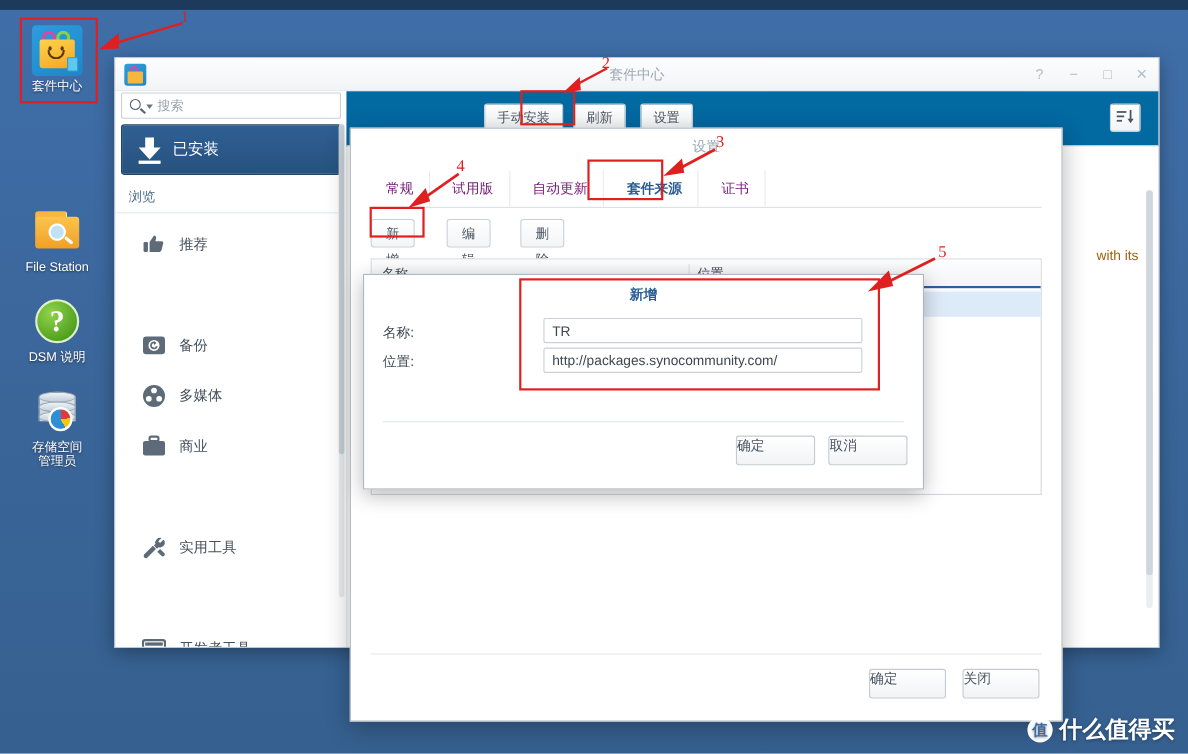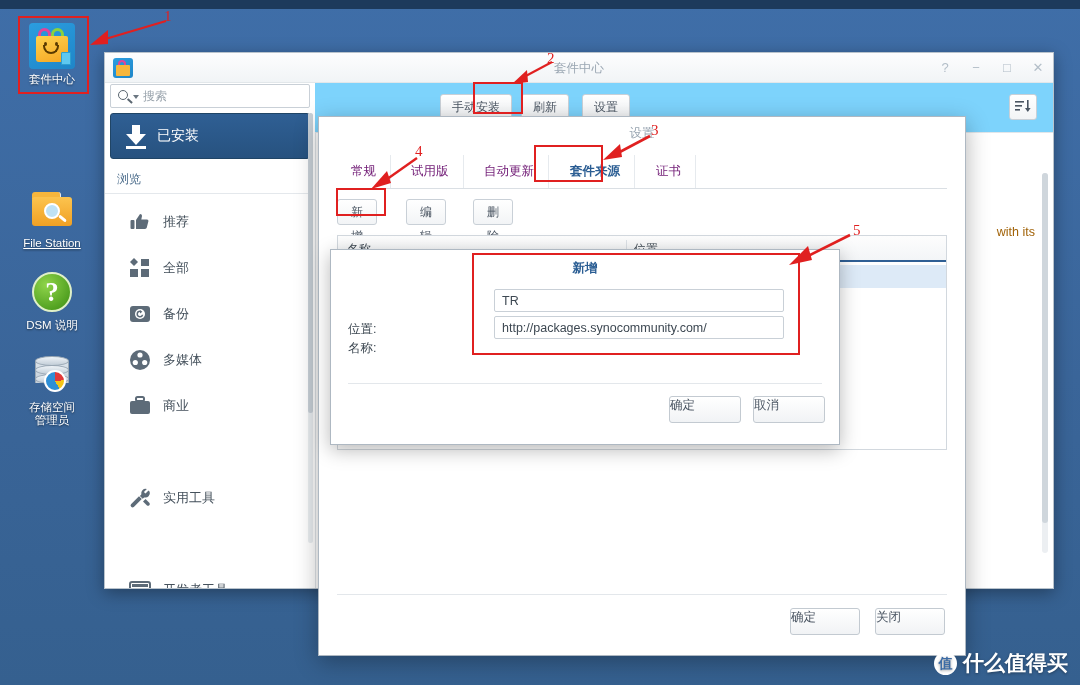--- a/index.html
+++ b/index.html
@@ -144,21 +144,21 @@
   }
   #win-controls {
     position:absolute; right:8px; top:0; line-height:30px;
     display:flex; gap:17px; color:#b3bec8; font-size:13px;
   }
   #win-controls span { cursor:pointer; width:14px; text-align:center; }
 
   
   #pkg-toolbar {
     position:absolute; left:210px; top:30px; right:0; height:50px;
-    background:#7dd3fc; border-bottom:1px solid #e1e6ea;
+    background:#0369a1; border-bottom:1px solid #e1e6ea;
   }
   .tb-btn {
     position:absolute; top:11px; height:26px; padding:0 11px;
     border:1px solid #c9d0d7; border-radius:3px;
     background: linear-gradient(180deg,#ffffff 0%, #f2f4f6 100%);
     font-size:12px; color:#4a5562; line-height:24px; cursor:pointer;
   }
   #btn-manual { left: 125px; }
   #btn-refresh { left: 206px; }
   #btn-settings { left: 267px; }
@@ -315,21 +315,21 @@
     background:#ffffff; border:1px solid #aeb8c2;
     box-shadow: 0 5px 18px rgba(0,0,0,.28);
   }
   #add-title {
     position:absolute; left:0; right:0; top:10px; text-align:center;
     font-size:12.5px; color:#2a5d93; font-weight:bold;
   }
   .field-label {
     position:absolute; left:17px; font-size:12.5px; color:#3d4852;
   }
-  #lab-name { top: 44px; margin-top: 46px; }
+  #lab-name { top: 44px; }
   #lab-loc  { top: 71px; }
   .field-input {
     position:absolute; left:163px; width:290px; height:23px;
     border:1px solid #c9d0d7; border-radius:2px; background:#ffffff;
     font-size:12.5px; color:#3d4852; padding:0 7px; outline:none;
     font-family:"Liberation Sans", sans-serif;
   }
   #inp-name { top: 39px; }
   #inp-loc  { top: 66px; }
   #add-footsep { position:absolute; left:17px; right:17px; top:133px; height:1px; background:#e3e7eb; }
@@ -378,21 +378,21 @@
       <div class="bag"></div>
       <div class="eye l"></div>
         <div class="eye r"></div>
       <div class="smile"></div>
         <div class="tag"></div>
     </div>
     <div class="dock-label">套件中心</div>
   </div>
 
 
-  <div class="dock-item" style="top:178px;text-decoration:underline;">
+  <div class="dock-item" style="top:178px;">
     <div class="dock-icon ic-fs">
       <div class="tab"></div>
         <div class="fold"></div>
       <div class="mag"></div>
         <div class="mhandle"></div>
     </div>
     <div class="dock-label">File Station</div>
   </div>
 
   <div class="dock-item" style="top:260px;">
@@ -455,31 +455,20 @@
     <div class="nav-item" style="top:116px;">
       <div class="ni-icon">
         <svg width="22" height="22" viewBox="0 0 22 22">
             <path fill="#5d6b78" d="M7 9l4-6c1.4 0 2 .9 2 2l-.7 3.4H18c1 0 1.6.9 1.4 1.8l-1.6 6.4c-.2.8-.9 1.4-1.8 1.4H7V9z"></path>
             <rect x="1.5" y="9" width="4" height="9" rx="1" fill="#5d6b78"></rect>
           </svg>
       </div>
       <div class="ni-label">推荐</div>
     </div>
 
-    <div class="nav-item" style="top:162px;">
-      <div class="ni-icon">
-        <svg width="22" height="22" viewBox="0 0 22 22">
-            <path fill="#5d6b78" d="M5 1l4 4-4 4-4-4z"></path>
-            <rect x="12" y="2" width="8" height="7" fill="#5d6b78"></rect>
-            <rect x="1" y="12" width="8" height="8" fill="#5d6b78"></rect>
-            <rect x="12" y="12" width="8" height="8" fill="#5d6b78"></rect>
-          </svg>
-      </div>
-      <div class="ni-label">全部</div>
-    </div>
 
     <div class="nav-item" style="top:208px;">
       <div class="ni-icon">
         <svg width="22" height="22" viewBox="0 0 22 22">
             <rect x="1" y="3" width="20" height="16" rx="3" fill="#5d6b78"></rect>
             <circle cx="11" cy="11" r="5" fill="#ffffff"></circle>
             <path fill="#5d6b78" d="M11 7.5a3.5 3.5 0 103.4 4.3h-1.6A2 2 0 1111 9v1.6l2.4-1.8L11 6.9z"></path>
           </svg>
       </div>
       <div class="ni-label">备份</div>

